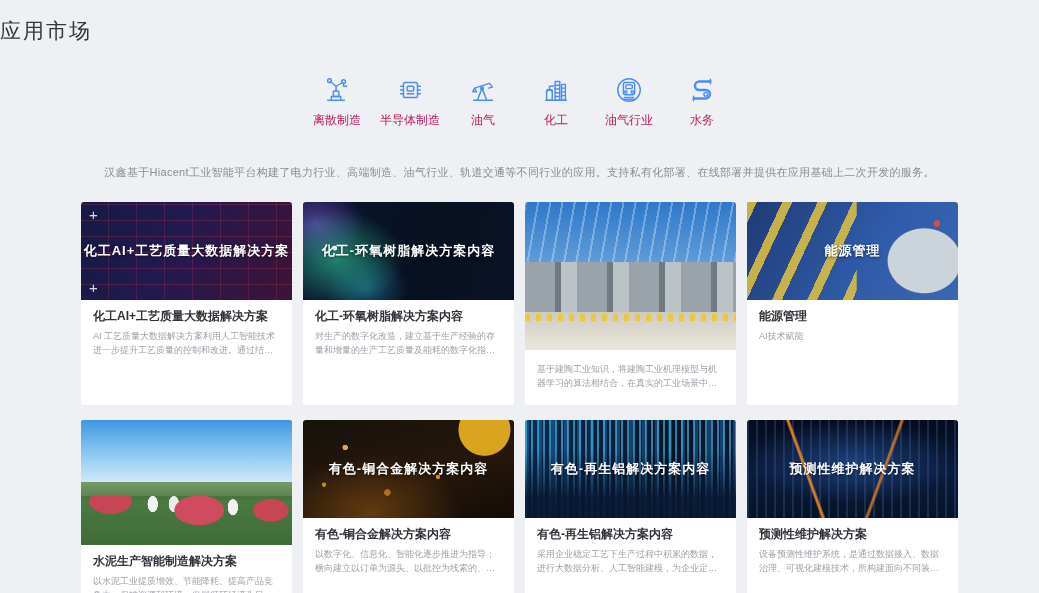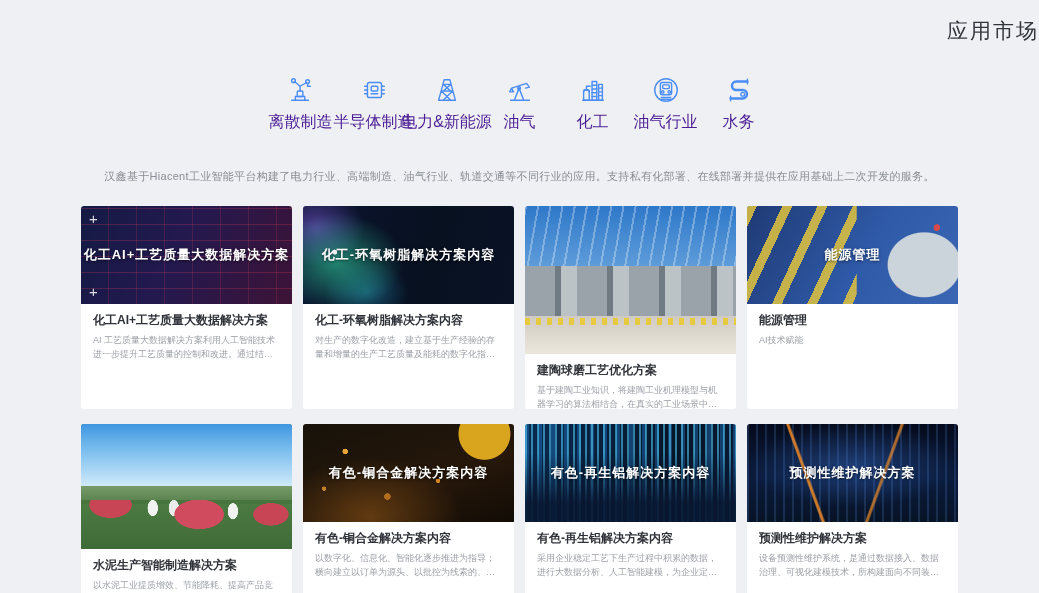--- a/index.html
+++ b/index.html
@@ -3,34 +3,34 @@
 <meta charset="utf-8">
 <style>
   * { margin:0; padding:0; box-sizing:border-box; }
   html,body { width:1039px; height:593px; overflow:hidden; }
   body {
     background:#eef0f3;
     font-family:"Liberation Sans","DejaVu Sans",sans-serif;
     color:#2f3238;
   }
   .page-title{
-    text-align:right; font-size:21px; font-weight:500; color:#33373d;
+    text-align:left; font-size:21px; font-weight:500; color:#33373d;
     padding-top:17px; letter-spacing:2px;
   }
   
   .cat-row{
     display:flex; justify-content:center; gap:17px; margin-top:30px;
   }
   .cat-item{
     width:56px; display:flex; flex-direction:column; align-items:center; cursor:pointer;
   }
   .cat-item .ic{ width:30px; height:30px; display:block; }
   .cat-item .ic svg{ width:30px; height:30px; stroke:#4a8df6; fill:none;
     stroke-width:1.5; stroke-linecap:round; stroke-linejoin:round; }
-  .cat-label{ margin-top:7px; font-size:16px; color:#4c1d95; white-space:nowrap;text-align:right; }
+  .cat-label{ margin-top:7px; font-size:12px; color:#be185d; white-space:nowrap;text-align:right; }
   
   .intro{
     margin-top:36px; text-align:center; font-size:11px; color:#898d93; letter-spacing:.3px;
   }
   
   .cards{ width:877px; margin:22px auto 16px auto; }
   .row{ display:flex; gap:11px; }
   .row + .row{ margin-top:15px; }
   .card{
     width:211px; background:#ffffff; border-radius:3px; overflow:hidden; cursor:pointer;
@@ -161,28 +161,20 @@
           <rect x="9" y="8" width="15" height="16" rx="2"></rect>
           <rect x="13" y="12" width="7" height="5" rx="1"></rect>
           <path d="M9 12H6M9 16H6M9 20H6M24 12h3M24 16h3M24 20h3M13 20h7"></path>
         </svg>
     </span>
     <span class="cat-label">半导体制造</span>
   </div>
   <div class="cat-item">
     <span class="ic">
       <svg viewBox="0 0 32 32">
-          <path d="M13 5h6M12 10h8M10 17h12M7 27h18M13 5L7 27M19 5l6 22M12 10l8 7M20 10l-8 7M10 17l10 10M22 17L12 27"></path>
-        </svg>
-    </span>
-    <span class="cat-label">电力&amp;新能源</span>
-  </div>
-  <div class="cat-item">
-    <span class="ic">
-      <svg viewBox="0 0 32 32">
           <path d="M6 27h20M10 27l5-13 5 13M7 14l16-5M23 9l3 4-4 1M7 14l-2 4h4z"></path>
           <circle cx="15" cy="14" r="1.5"></circle>
         </svg>
     </span>
     <span class="cat-label">油气</span>
   </div>
   <div class="cat-item">
     <span class="ic">
       <svg viewBox="0 0 32 32">
           <path d="M5 27h22"></path>
@@ -237,21 +229,20 @@
         <div class="overlay-title">化工-环氧树脂解决方案内容</div>
       </div>
       <div class="card-body">
         <div class="card-title">化工-环氧树脂解决方案内容</div>
         <div class="card-desc">对生产的数字化改造，建立基于生产经验的存量和增量的生产工艺质量及能耗的数字化指标体系；...</div>
       </div>
     </div>
     <div class="card">
       <div class="card-img tall img-c3"></div>
       <div class="card-body">
-        <div class="card-title">建陶球磨工艺优化方案</div>
         <div class="card-desc">基于建陶工业知识，将建陶工业机理模型与机器学习的算法相结合，在真实的工业场景中，通过...</div>
       </div>
     </div>
     <div class="card">
       <div class="card-img img-c4">
         <div class="overlay-title">能源管理</div>
       </div>
       <div class="card-body">
         <div class="card-title">能源管理</div>
         <div class="card-desc">AI技术赋能</div>

